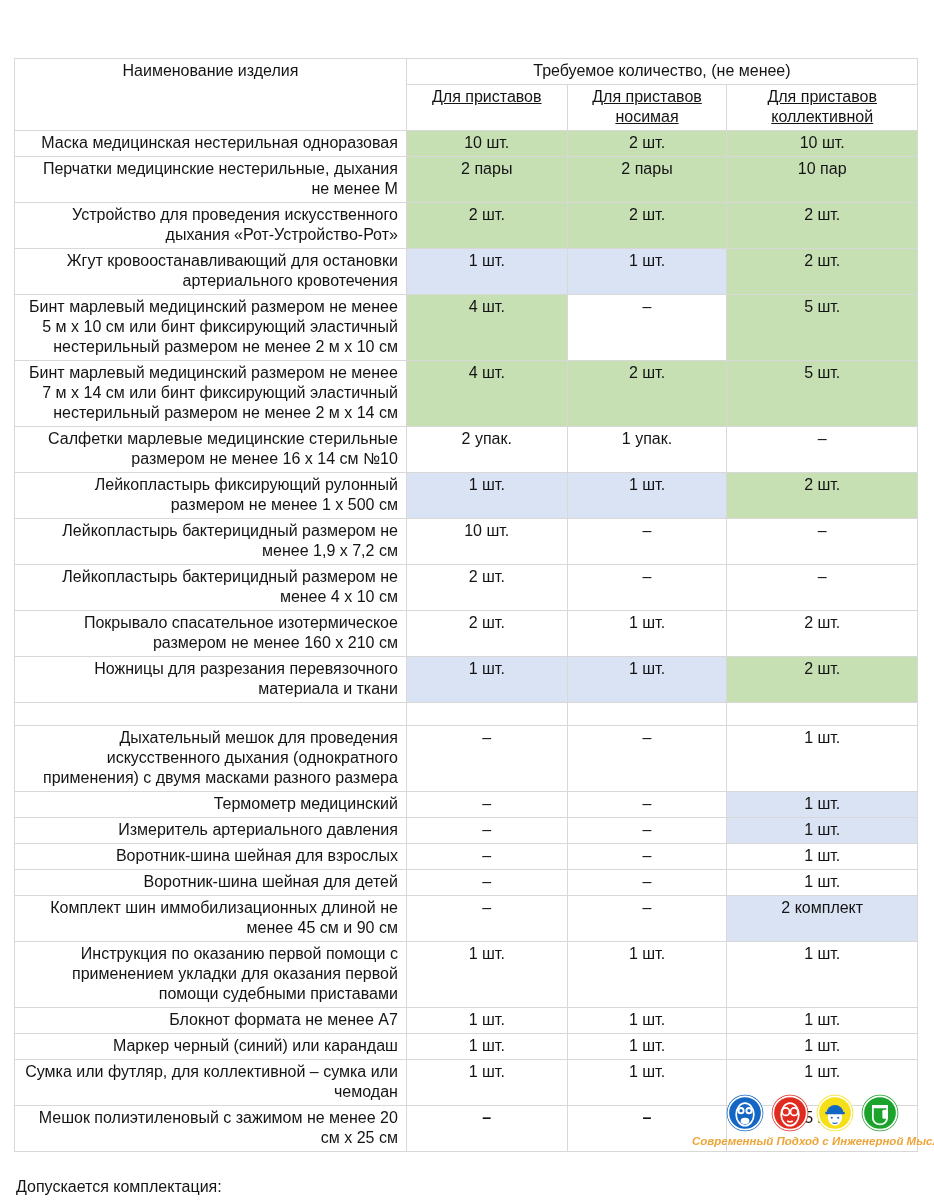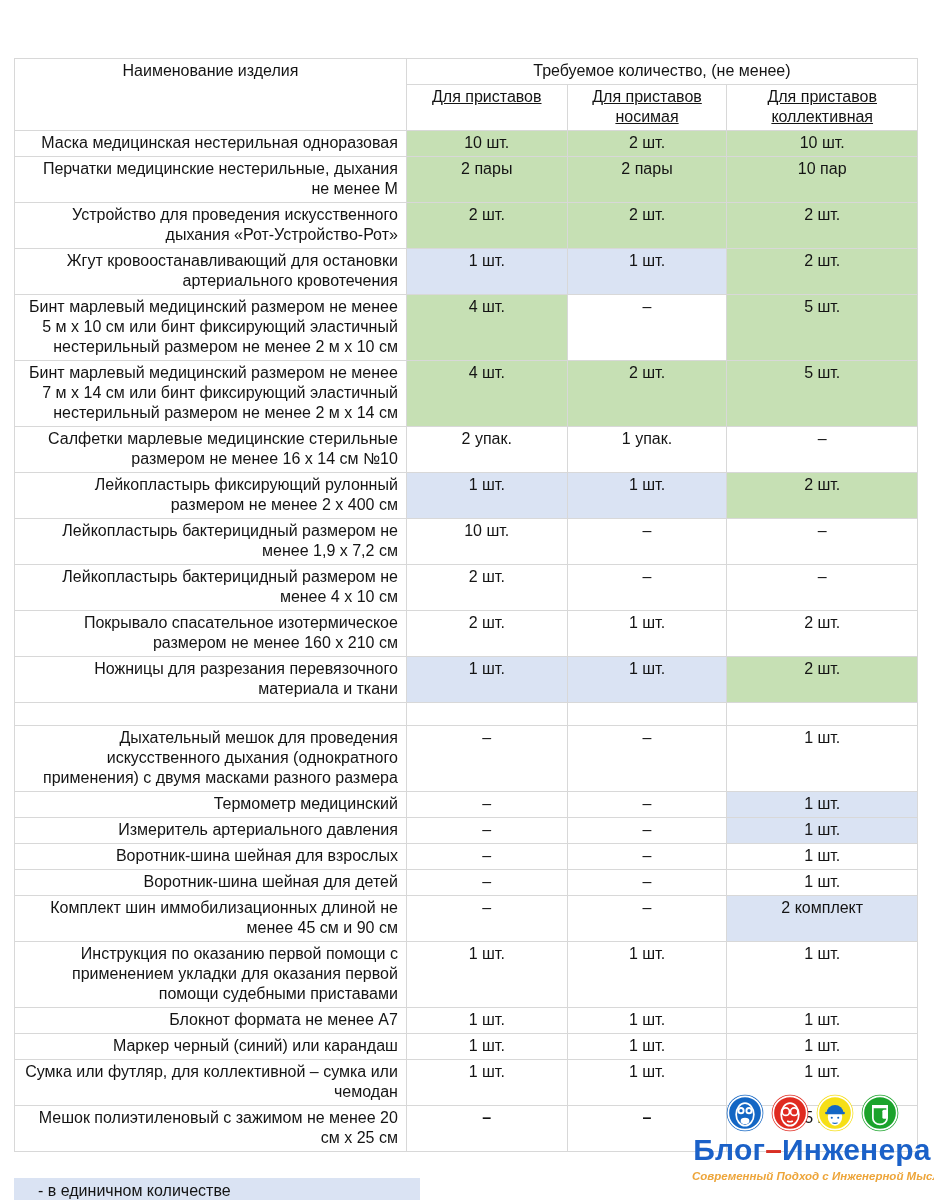--- a/index.html
+++ b/index.html
@@ -61,21 +61,21 @@
         <col class="c4">
       </colgroup>
     <thead>
       <tr>
         <th class="name-head" rowspan="2">Наименование изделия</th>
         <th class="group-head" colspan="3">Требуемое количество, (не менее)</th>
       </tr>
       <tr class="subhead" id="subheader-row">
           <th>Для приставов</th>
           <th>Для приставов носимая</th>
-          <th>Для приставов коллективная</th>
+          <th>Для приставов коллективной</th>
         </tr>
     </thead>
     <tbody id="table-body">
         <tr>
           <td class="name-cell">Маска медицинская нестерильная одноразовая</td>
           <td class="qty-cell bg-green">10 шт.</td>
           <td class="qty-cell bg-green">2 шт.</td>
           <td class="qty-cell bg-green">10 шт.</td>
         </tr>
         <tr>
@@ -108,21 +108,21 @@
           <td class="qty-cell bg-green">2 шт.</td>
           <td class="qty-cell bg-green">5 шт.</td>
         </tr>
         <tr>
           <td class="name-cell">Салфетки марлевые медицинские стерильные размером не менее 16 х 14 см №10</td>
           <td class="qty-cell">2 упак.</td>
           <td class="qty-cell">1 упак.</td>
           <td class="qty-cell">–</td>
         </tr>
         <tr>
-          <td class="name-cell">Лейкопластырь фиксирующий рулонный размером не менее 2 х 400 см</td>
+          <td class="name-cell">Лейкопластырь фиксирующий рулонный размером не менее 1 х 500 см</td>
           <td class="qty-cell bg-blue">1 шт.</td>
           <td class="qty-cell bg-blue">1 шт.</td>
           <td class="qty-cell bg-green">2 шт.</td>
         </tr>
         <tr>
           <td class="name-cell">Лейкопластырь бактерицидный размером не менее 1,9 х 7,2 см</td>
           <td class="qty-cell">10 шт.</td>
           <td class="qty-cell">–</td>
           <td class="qty-cell">–</td>
         </tr>
@@ -213,20 +213,21 @@
         <tr>
           <td class="name-cell">Мешок полиэтиленовый с зажимом не менее 20 см х 25 см</td>
           <td class="qty-cell b">–</td>
           <td class="qty-cell b">–</td>
           <td class="qty-cell">5 шт.</td>
         </tr>
       </tbody>
   </table>
 
   <div class="legend">
+    <div class="legend-title">Допускается комплектация:</div>
     <div id="legend-items">
         <div class="legend-item blue">-  в единичном количестве</div>
         <div class="legend-item green">- в минимально требуемом количестве</div>
       </div>
   </div>
 
   <div class="logo">
     <div class="logo-icons">
       <span>
         <svg width="38" height="38" viewBox="0 0 40 40">
@@ -266,17 +267,16 @@
       <span>
         <svg width="38" height="38" viewBox="0 0 40 40">
           <circle class="fill-icon-green" cx="20" cy="20" r="19.3"></circle>
           <circle class="stroke-white" cx="20" cy="20" r="17.6" stroke-width="1.5"></circle>
           <path class="stroke-white" d="M12.5,12.5 h15 v13 a7.5,6.5 0 0 1 -15,0 z" stroke-width="1.8"></path>
           <rect class="fill-white" x="12" y="11.5" width="16" height="3.4" rx="1.4"></rect>
           <rect class="fill-white" x="22.5" y="16.5" width="5.4" height="9.5" rx="1.6"></rect>
         </svg>
       </span>
     </div>
-    <div class="logo-title"><span>Блог</span><span class="logo-dash">–</span><span>Инженера</span></div>
     <div class="logo-tagline">Современный Подход с Инженерной Мыслью!</div>
   </div>
 
 </div>
 
 </body></html>

